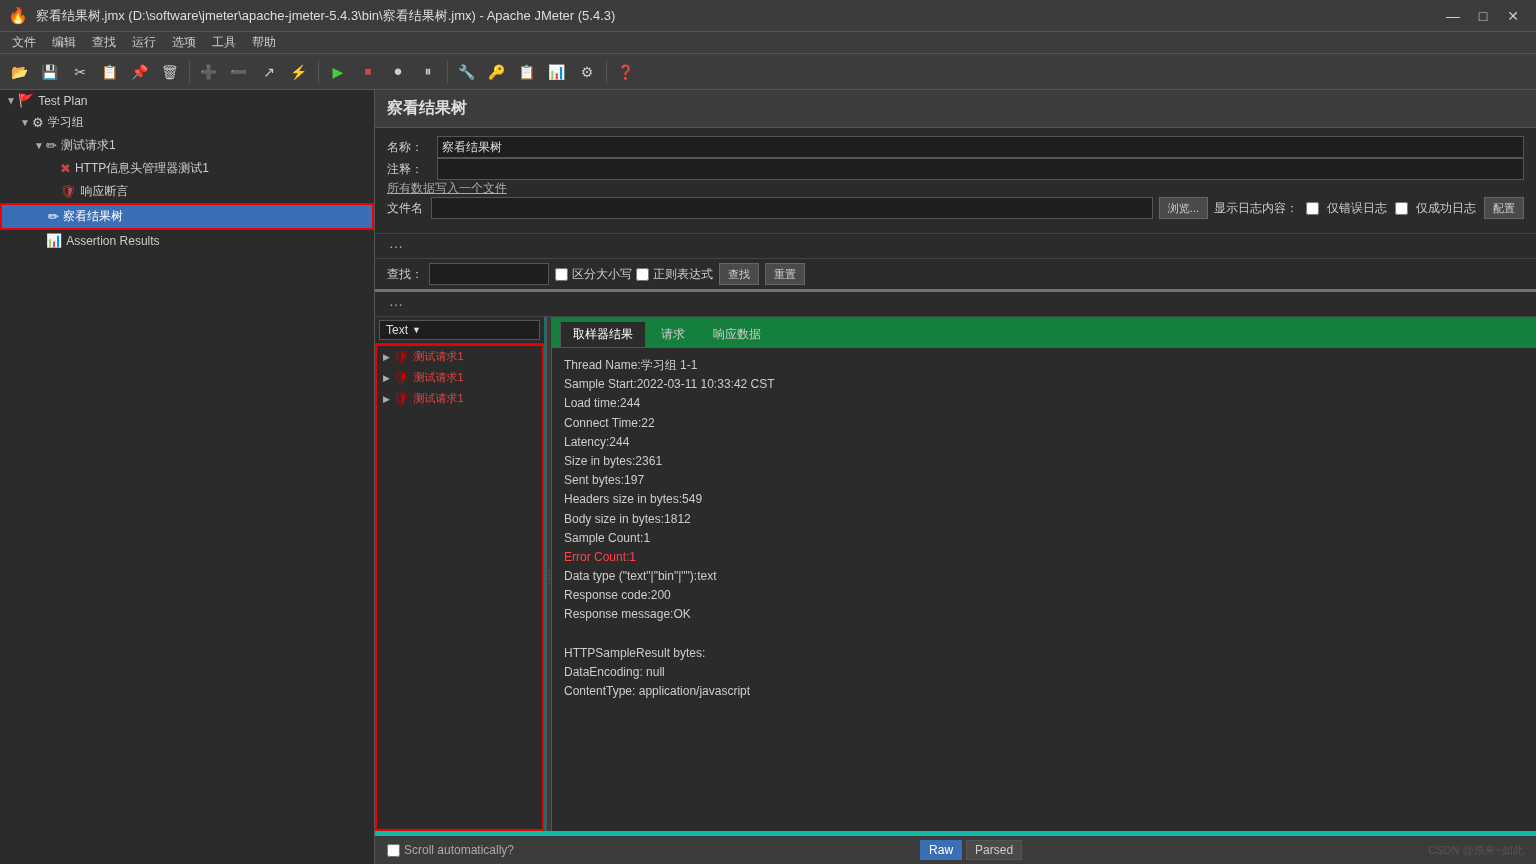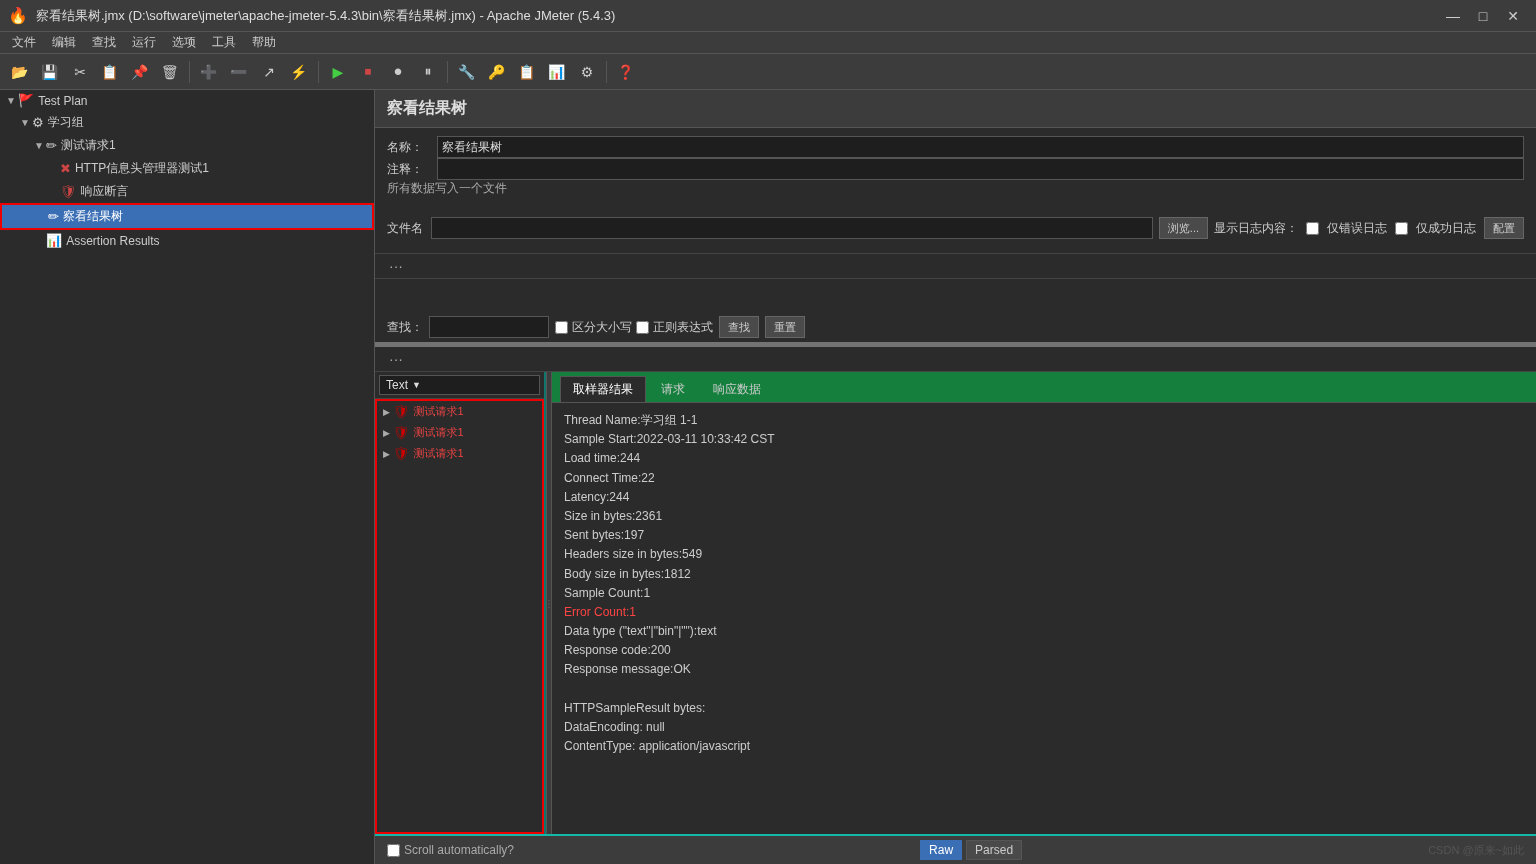--- a/index.html
+++ b/index.html
@@ -110,21 +110,21 @@
     .form-label { width: 50px; flex-shrink: 0; }
     .form-input {
       flex: 1;
       height: 22px;
       background: #1e1e1e;
       border: 1px solid #555;
       color: #ddd;
       padding: 2px 4px;
       font-size: 12px;
     }
-    .form-note { font-size: 12px; color: #aaa; margin-bottom: 20px; }
+    .form-note { font-size: 12px; color: #aaa; margin-bottom: 0; text-decoration: underline; }
 
     .file-row {
       display: flex;
       align-items: center;
       gap: 6px;
       margin-bottom: 6px;
     }
     .file-row .form-label { width: 38px; }
     .file-input {
       flex: 1;
@@ -152,22 +152,21 @@
       font-size: 12px;
       color: #ccc;
     }
     .log-options input[type=checkbox] { cursor: pointer; }
 
     .search-row {
       display: flex;
       align-items: center;
       gap: 6px;
       padding: 4px 12px;
-      border-bottom: 5px solid #737373;
-      margin-top: 33px;
+      border-bottom: 3px solid #737373;
     }
     .search-label { font-size: 12px; color: #ccc; }
     .search-input {
       width: 120px;
       height: 22px;
       background: #1e1e1e;
       border: 1px solid #555;
       color: #ddd;
       padding: 2px 4px;
       font-size: 12px;
@@ -270,21 +269,21 @@
     }
     .detail-line { white-space: pre; }
     .detail-line.error { color: #ff4444; }
 
     
     .bottom-bar {
       display: flex;
       align-items: center;
       justify-content: space-between;
       padding: 4px 12px;
-      border-top: 2px solid #14b8a6;
+      border-top: 5px solid #14b8a6;
       background: #3c3c3c;
       font-size: 12px;
       color: #aaa;
     }
     .scroll-check { display: flex; align-items: center; gap: 4px; }
     .format-tabs { display: flex; gap: 4px; }
     .format-tab {
       padding: 2px 8px;
       font-size: 12px;
       cursor: pointer;

